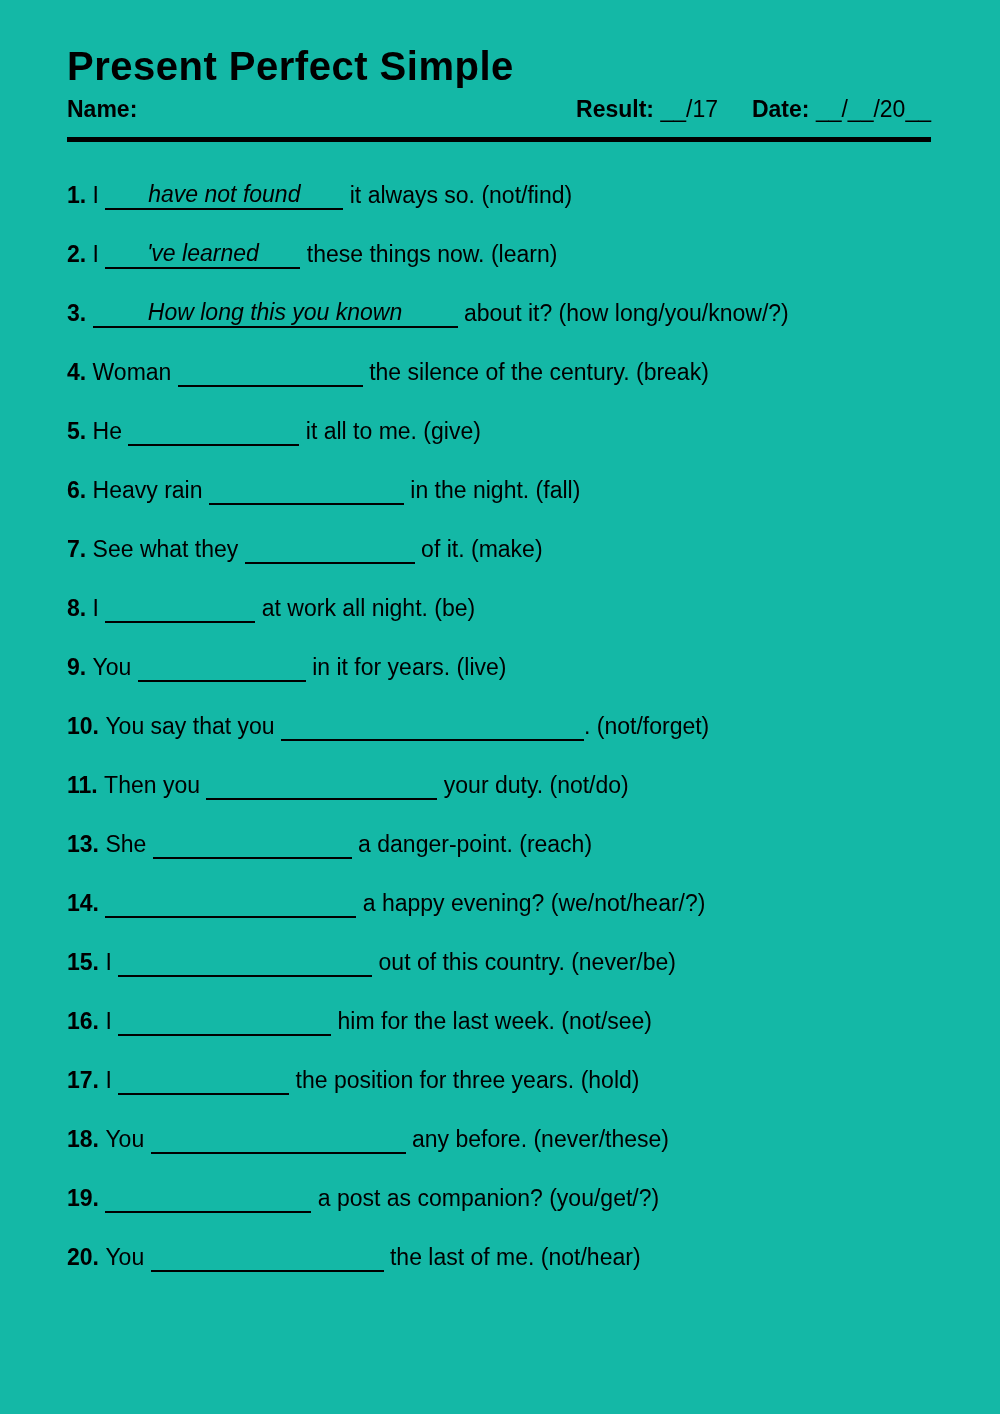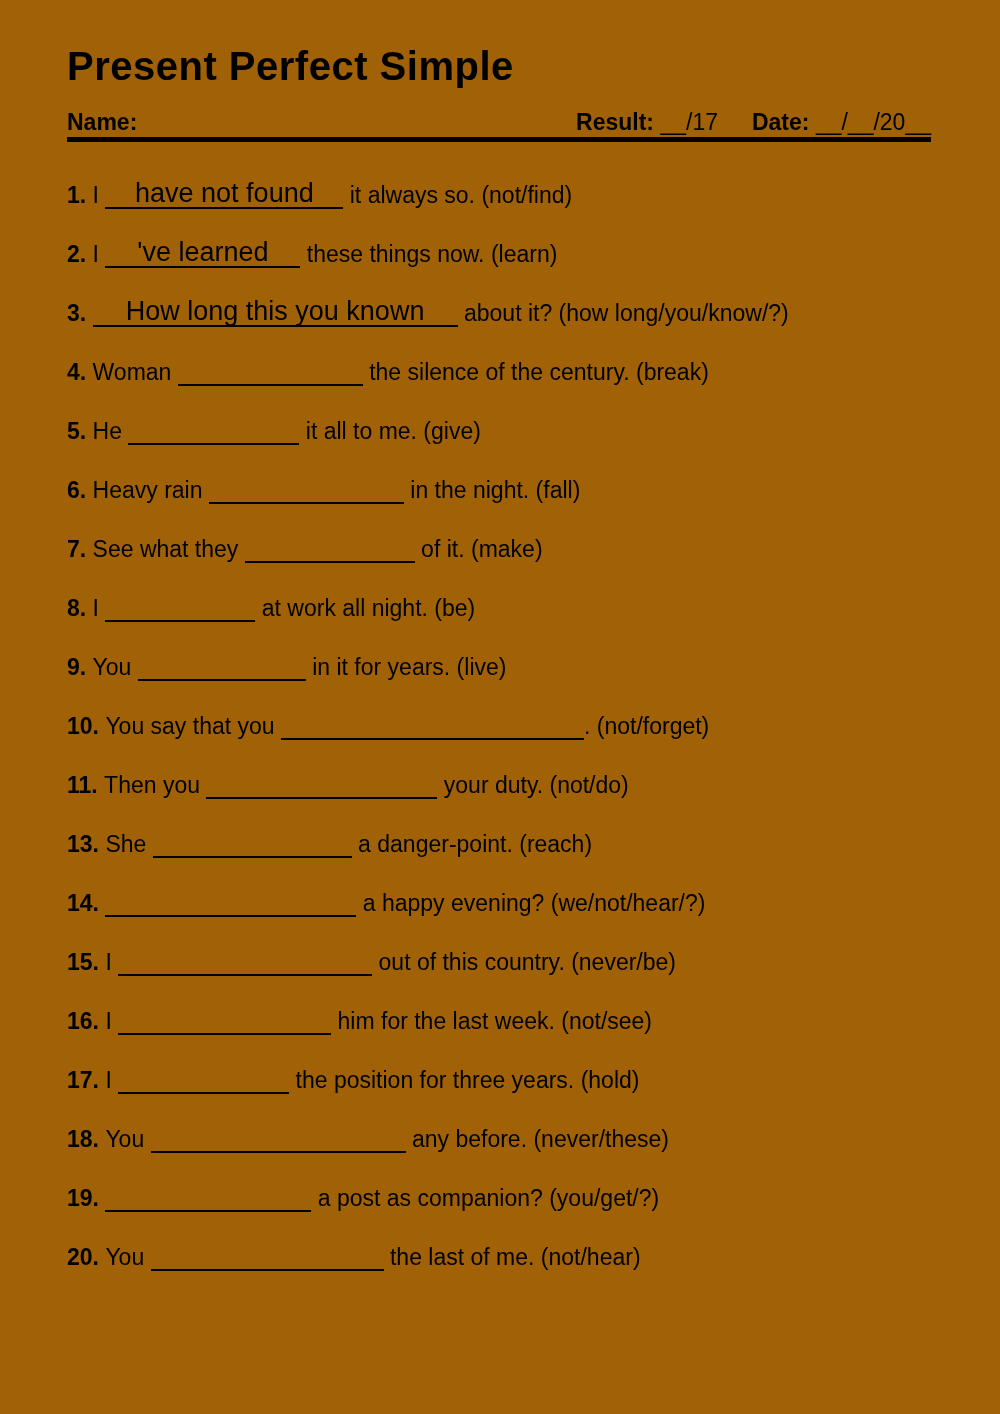--- a/index.html
+++ b/index.html
@@ -7,36 +7,36 @@
     padding: 0;
     background: #ffffff;
     color: #000000;
     font-family: "Liberation Sans", "DejaVu Sans", sans-serif;
   }
   .page {
     width: 1000px;
     height: 1414px;
     box-sizing: border-box;
     padding: 44px 69px 0 67px;
-    background: #a16207;
+    background: #14b8a6;
     overflow: hidden;
   }
   .title {
     font-size: 40px;
     font-weight: 700;
     margin: 0;
     letter-spacing: 0.5px;
   }
   .meta-row {
     display: flex;
     justify-content: space-between;
     align-items: baseline;
-    margin-top: 20px;
+    margin-top: 7px;
     border-bottom: 5px solid #000;
-    padding-bottom: 1px;
+    padding-bottom: 14px;
     font-size: 23px;
   }
   .meta-right {
     display: flex;
     gap: 34px;
   }
   .b { font-weight: 700; }
   .meta-item .val { font-weight: 400; }
   .questions {
     margin-top: 36px;
@@ -51,23 +51,24 @@
   .hint { font-weight: 400; }
   .blank {
     display: inline-block;
     height: 26px;
     line-height: 26px;
     border-bottom: 2px solid #000;
     text-align: center;
     vertical-align: baseline;
   }
   .answer {
-    font-size: 27px;
+    font-size: 23px;
     position: relative;
     top: -1px;
+    font-style: italic;
   }
 </style>
 </head>
 <body>
 
 <div class="page">
   <h1 class="title">Present Perfect Simple</h1>
 
   <div class="meta-row">
     <span class="b">Name:</span>

